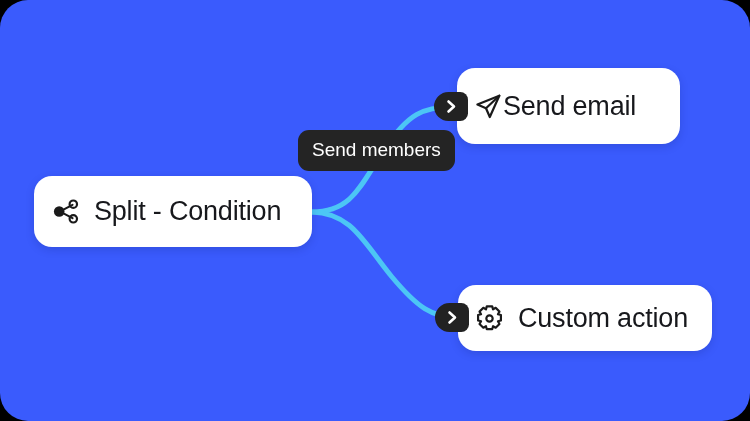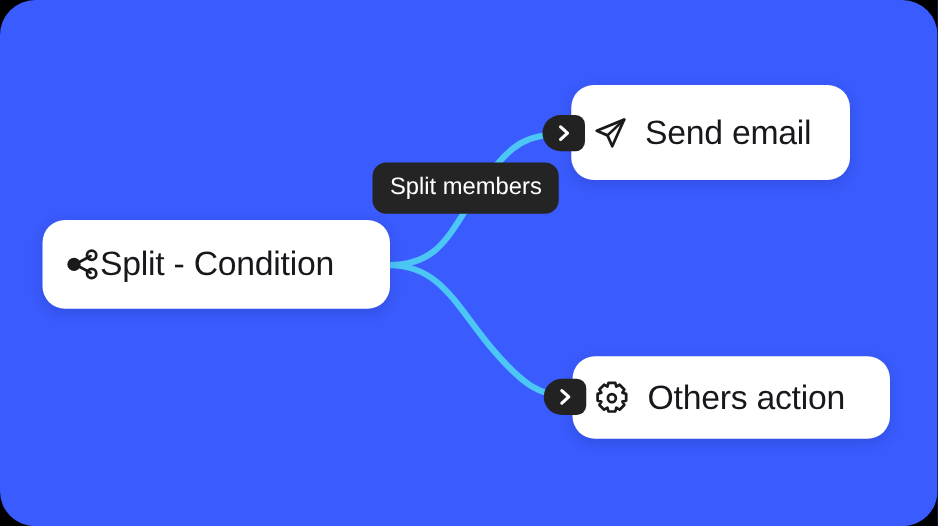--- a/index.html
+++ b/index.html
@@ -55,31 +55,31 @@
     white-space: nowrap;
   }
   
   #node-split {
     left: 34px;
     top: 176px;
     width: 278px;
     height: 71px;
     padding-left: 16px;
   }
-  #node-split .node-label { }
+  #node-split .node-label { margin-left: 14px; }
 
   
   #node-send-email {
     left: 457px;
     top: 68px;
     width: 223px;
     height: 76px;
     padding-left: 16px;
   }
-  #node-send-email .node-label { margin-left: 13px; }
+  #node-send-email .node-label { }
 
   
   #node-custom-action {
     left: 458px;
     top: 285px;
     width: 254px;
     height: 66px;
     padding-left: 16px;
   }
   #node-custom-action .node-label { margin-left: 14px; }
@@ -163,18 +163,18 @@
   <div class="node" id="node-custom-action">
     <span class="node-icon">
       <svg width="29" height="29" viewBox="0 0 32 32">
         <path d="M 13.0 2.6 h 6.0 l 0.9 3.3 2.9 -1.7 4.2 4.2 -1.7 2.9 3.3 0.9 v 6.0
                  l -3.3 0.9 1.7 2.9 -4.2 4.2 -2.9 -1.7 -0.9 3.3 h -6.0 l -0.9 -3.3
                  -2.9 1.7 -4.2 -4.2 1.7 -2.9 -3.3 -0.9 v -6.0 l 3.3 -0.9 -1.7 -2.9
                  4.2 -4.2 2.9 1.7 z" fill="none" stroke="#1a1a1a" stroke-width="2.4" stroke-linejoin="round"></path>
         <circle cx="16" cy="16" r="3.5" fill="none" stroke="#1a1a1a" stroke-width="2.4"></circle>
       </svg>
     </span>
-    <span class="node-label">Others action</span>
+    <span class="node-label">Custom action</span>
   </div>
 
-  <div class="branch-label" id="label-gold">Split members</div>
+  <div class="branch-label" id="label-gold">Send members</div>
 
 </div>
 
 </body></html>

